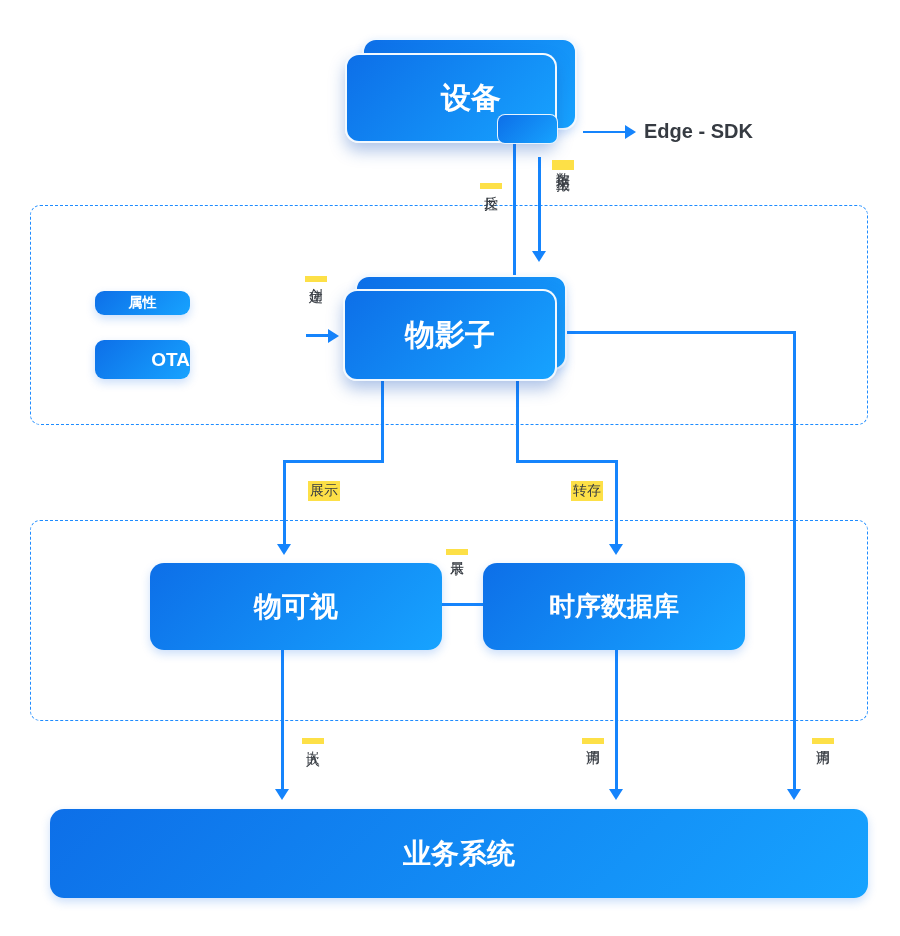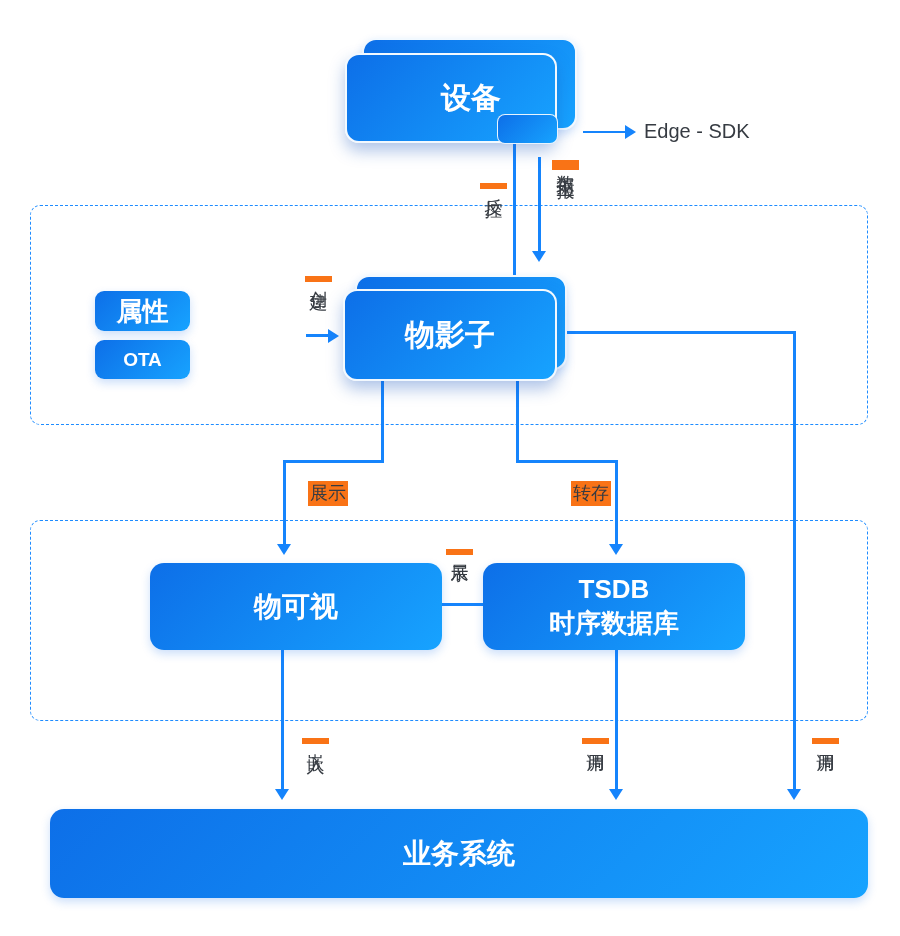--- a/index.html
+++ b/index.html
@@ -35,22 +35,22 @@
   .hline{height:3px;}
 
   
   .arr{position:absolute;width:0;height:0;z-index:2;}
   .arr.down{border-left:7px solid transparent;border-right:7px solid transparent;border-top:11px solid var(--line);}
   .arr.right{border-top:7px solid transparent;border-bottom:7px solid transparent;border-left:11px solid var(--line);}
   .arr.left{border-top:7px solid transparent;border-bottom:7px solid transparent;border-right:11px solid var(--line);}
 
   
   .elabel{
-    position:absolute;color:var(--label);font-size:18px;line-height:1.25;
-    background:#f97316;padding:1px 2px;z-index:5;white-space:nowrap;
+    position:absolute;color:var(--label);font-size:14px;line-height:1.25;
+    background:#fde047;padding:1px 2px;z-index:5;white-space:nowrap;
   }
   .elabel.v{writing-mode:vertical-rl;text-orientation:upright;letter-spacing:2px;}
 
   .edge-sdk-text{position:absolute;color:var(--label);font-size:20px;z-index:5;}
 
   .tsdb-text{line-height:1.3;}
 </style>
 </head>
 <body>
 
@@ -95,46 +95,45 @@
 
   <div class="elabel v" style="left:480px;top:183px;">反控</div>
   <div class="elabel v" style="left:552px;top:160px;">数据上报</div>
   <div class="elabel v" style="left:305px;top:276px;">创建</div>
   <div class="elabel" style="left:308px;top:481px;">展示</div>
   <div class="elabel" style="left:543px;top:481px;margin-left:28px;">转存</div>
   <div class="elabel v" style="left:446px;top:549px;">展示</div>
   <div class="elabel v" style="left:302px;top:738px;">嵌入</div>
   <div class="elabel v" style="left:582px;top:738px;">调用</div>
   <div class="elabel v" style="left:812px;top:738px;">调用</div>
-  <div class="edge-sdk-text" style="left:644px;top:120px;">Edge - SDK</div>
+  <div class="edge-sdk-text" style="left:644px;top:120px;font-weight:bold;">Edge - SDK</div>
 
   <div class="node back" style="left:362px;top:38px;width:215px;height:92px;"></div>
   <div class="node front" style="left:345px;top:53px;width:212px;height:90px;font-size:30px;padding-left:40px;">
     <span>设备</span>
   </div>
   <div class="node" style="left:497px;top:114px;width:61px;height:30px;border-radius:8px;border:1px solid rgba(255,255,255,.9);box-shadow:none;"></div>
 
-  <div class="node" style="left:95px;top:291px;width:95px;height:40px;border-radius:9px;font-size:26px;">
+  <div class="node" style="left:95px;top:291px;width:95px;height:24px;border-radius:9px;font-size:14px;">
     <span>属性</span>
   </div>
-  <div class="node" style="left:95px;top:340px;width:95px;height:39px;border-radius:9px;font-size:19px;">
+  <div class="node" style="left:95px;top:340px;width:95px;height:39px;border-radius:9px;font-size:19px;justify-content:flex-end;">
     <span>OTA</span>
   </div>
 
   <div class="node back" style="left:355px;top:275px;width:212px;height:95px;"></div>
   <div class="node front" style="left:343px;top:289px;width:214px;height:92px;font-size:30px;">
     <span>物影子</span>
   </div>
 
   <div class="node" style="left:150px;top:563px;width:292px;height:87px;font-size:28px;">
     <span>物可视</span>
   </div>
   <div class="node" style="left:483px;top:563px;width:262px;height:87px;font-size:26px;">
     <div class="tsdb-text">
-      <div>TSDB</div>
       <div>时序数据库</div>
     </div>
   </div>
 
   <div class="node" style="left:42px;top:809px;width:818px;height:89px;font-size:28px;margin-left:8px;">
     <span>业务系统</span>
   </div>
 
 </div>
 

